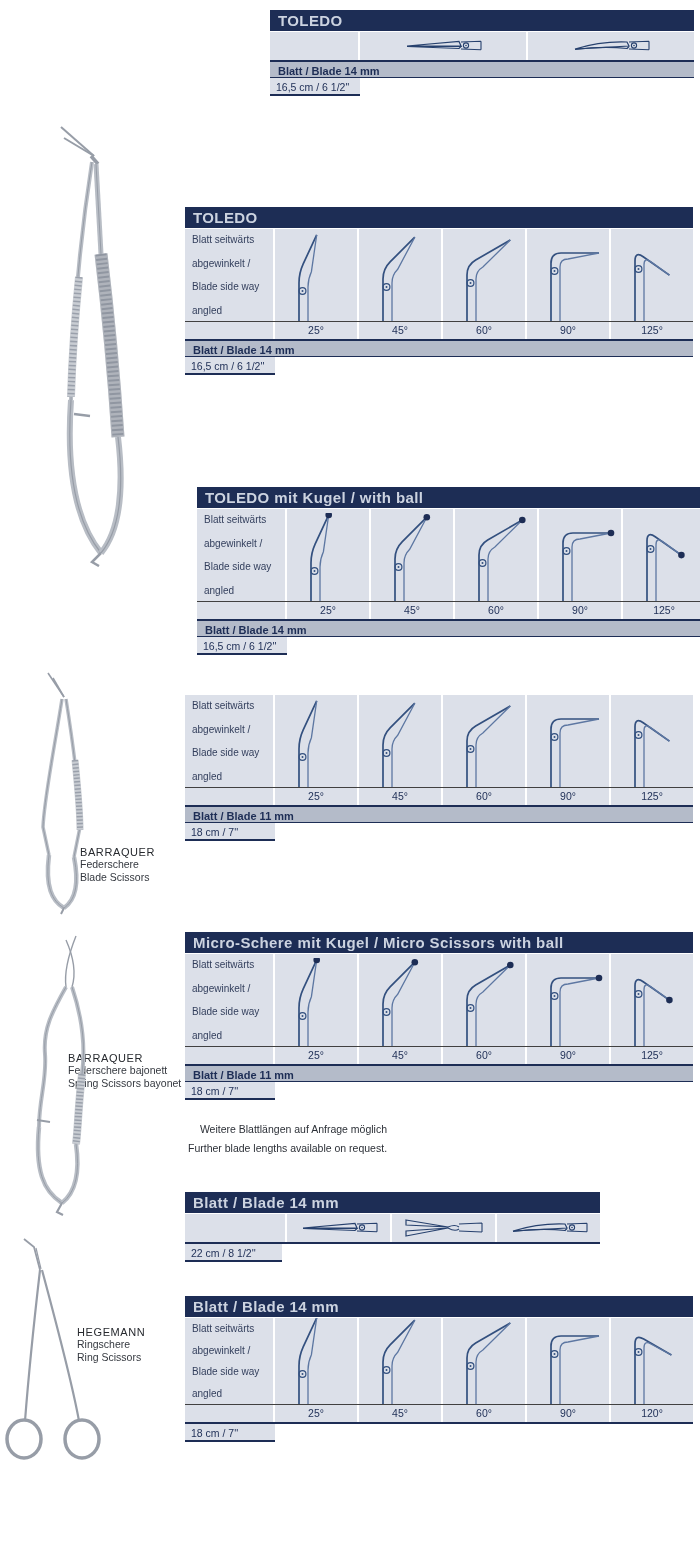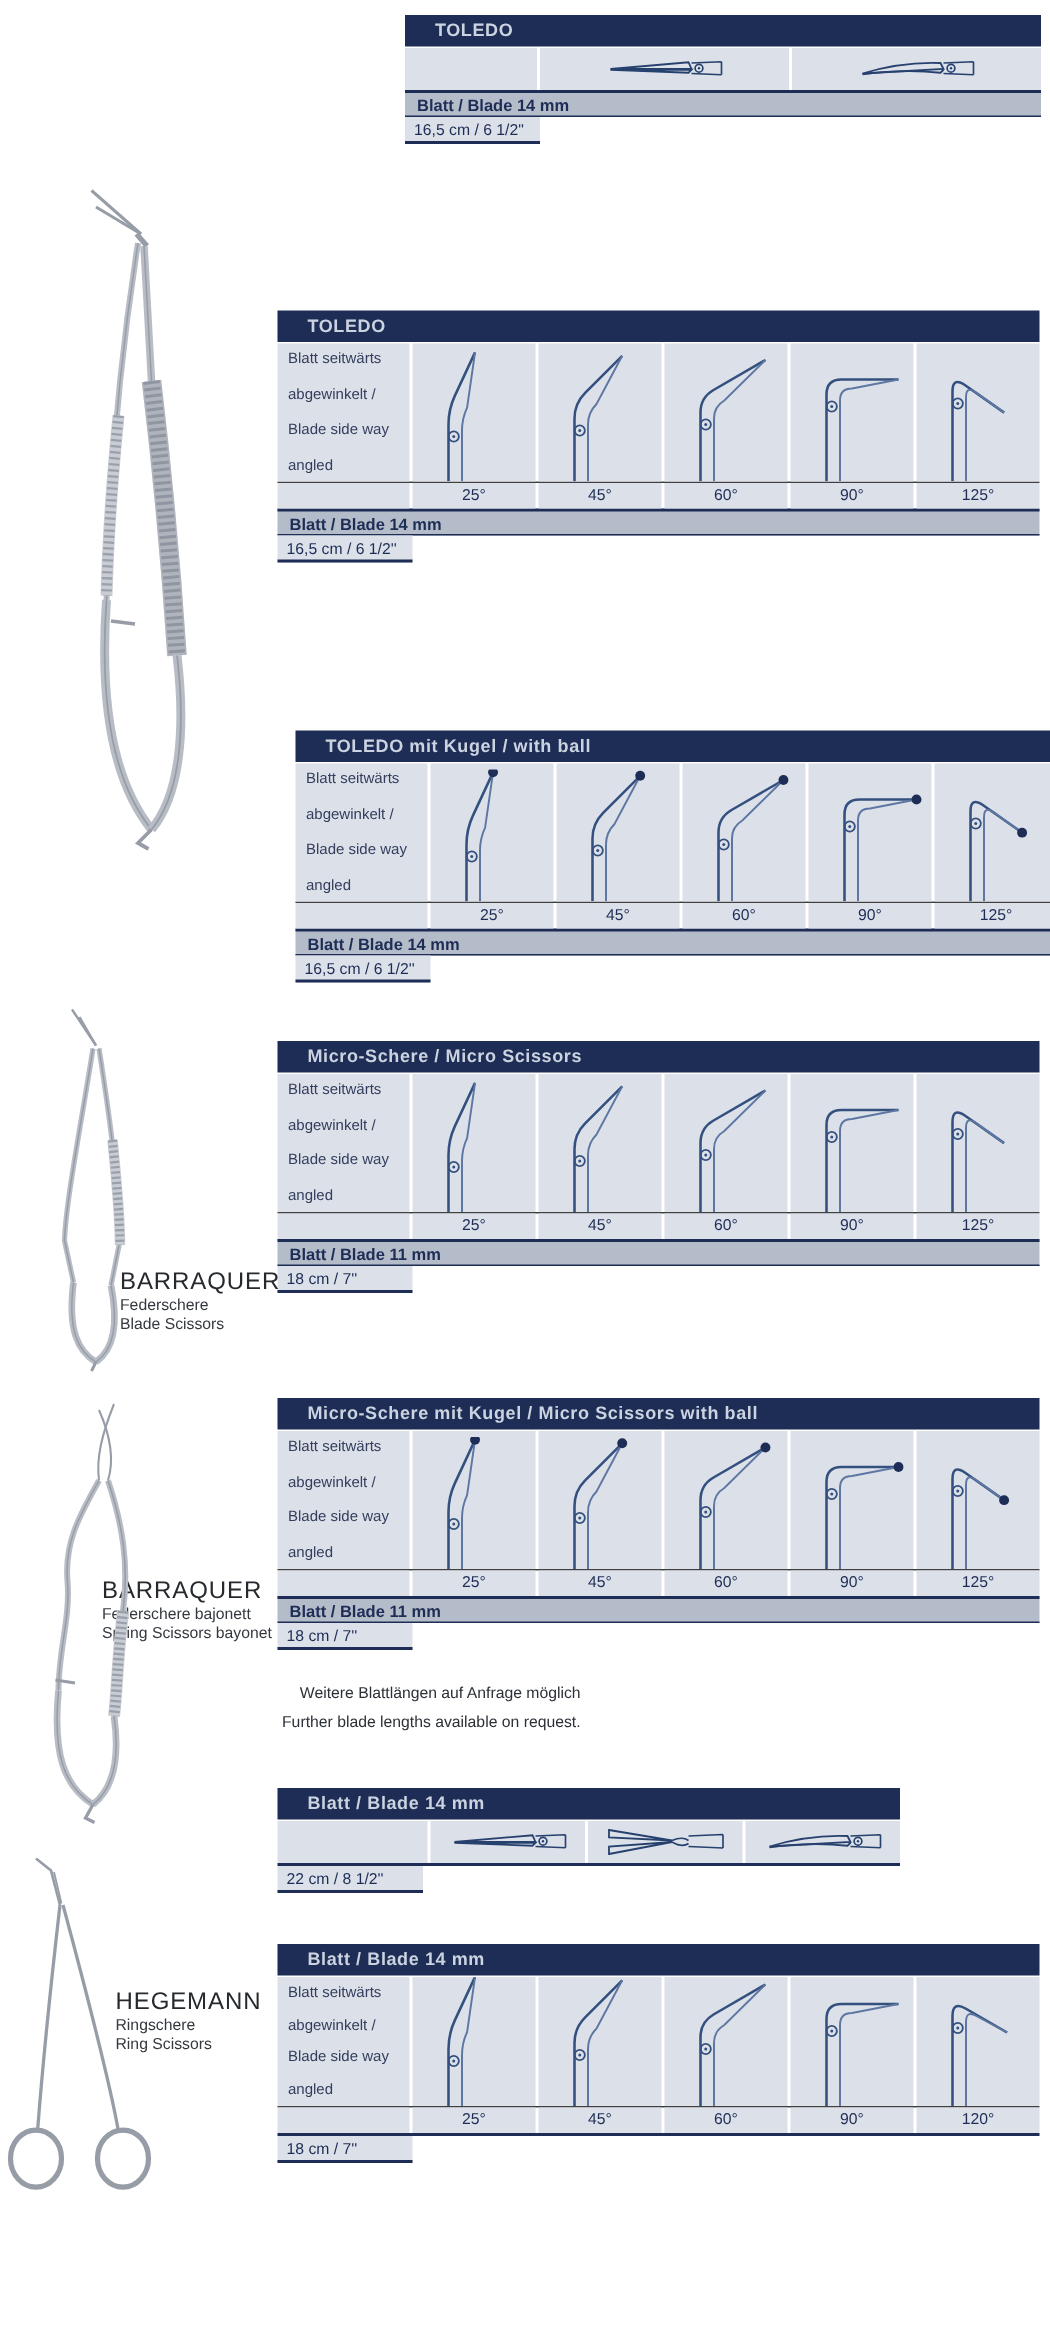--- a/index.html
+++ b/index.html
@@ -1,38 +1,38 @@
 <!DOCTYPE html>
 <html><head>
 <meta charset="utf-8">
 <style>
   html,body{margin:0;padding:0;background:#ffffff;}
   .page{position:relative;width:700px;height:1559px;background:#ffffff;
         font-family:"Liberation Sans",sans-serif;overflow:hidden;}
   .tbl{position:absolute;}
-  .tbl-header{background:#1d2d55;color:#ccd3e0;font-weight:bold;font-size:12px;
-              letter-spacing:.4px;height:21px;line-height:21px;padding:0 20px;
+  .tbl-header{background:#1d2d55;color:#ccd3e0;font-weight:bold;font-size:15px;
+              letter-spacing:.4px;height:21px;line-height:21px;padding:0 8px;
               box-sizing:border-box;}
   .flex-row{display:flex;gap:2px;background:#ffffff;}
   .cell{background:#dce0e9;box-sizing:border-box;}
   .label-cell{width:88px;flex:0 0 88px;font-size:10px;color:#323e5c;line-height:13px;
               display:flex;flex-direction:column;justify-content:space-between;padding:4px 2px 4px 7px;}
   .diag-cell{flex:1 1 0;display:flex;align-items:flex-end;justify-content:center;overflow:hidden;}
   .img-cell{flex:1 1 0;display:flex;align-items:center;justify-content:center;}
   .angle-row{border-top:1px solid #404040;}
   .angle-cell{flex:1 1 0;text-align:center;font-size:10.5px;color:#1d2d55;
               height:17px;line-height:17px;}
   .blade-row{background:#b4bbc9;border-top:2px solid #1d2d55;border-bottom:1px solid #1d2d55;
              color:#1d2d55;font-weight:bold;font-size:11px;height:18px;line-height:18px;
              padding:0 8px;box-sizing:border-box;}
   .size-cell{width:90px;background:#dce0e9;border-bottom:2px solid #1d2d55;color:#1d2d55;
              font-size:10.5px;height:18px;line-height:18px;padding:0 6px;box-sizing:border-box;}
   .note{position:absolute;left:188px;top:1120px;font-size:10.5px;color:#2c3037;line-height:19px;text-align:right;}
   .side-label{position:absolute;color:#2c3037;}
-  .side-label .nm{font-size:16px;letter-spacing:.6px;color:#26292e;}
+  .side-label .nm{font-size:11px;letter-spacing:.6px;color:#26292e;}
   .side-label .sub{font-size:10.5px;line-height:13px;color:#34383f;}
   .photo{position:absolute;}
 </style>
 </head>
 <body>
 
 <div class="page">
 
   <div class="tbl" style="left:270px;top:10px;width:424px;">
     <div class="tbl-header">TOLEDO</div>
@@ -184,21 +184,20 @@
       <div class="cell angle-cell">45°</div>
       <div class="cell angle-cell">60°</div>
       <div class="cell angle-cell">90°</div>
       <div class="cell angle-cell">125°</div>
     </div>
     <div class="blade-row">Blatt / Blade 14 mm</div>
     <div class="size-cell">16,5 cm / 6 1/2''</div>
   </div>
 
   <div class="tbl" style="left:185px;top:694px;width:508px;">
-    <div class="tbl-header">Micro-Schere / Micro Scissors</div>
     <div class="flex-row" style="height:92px;margin-top:1px;">
       <div class="cell label-cell">
         <span>Blatt seitwärts</span>
           <span>abgewinkelt /</span>
         <span>Blade side way</span>
           <span>angled</span>
       </div>
       <div class="cell diag-cell">
           <svg width="82" height="88" viewBox="0 0 82 88" style="display:block">
             <path d="M24 88 L24 50 Q24 40 28.2 30.9 L41.7 1.9" fill="none" stroke="#33507f" stroke-width="1.7"></path>

